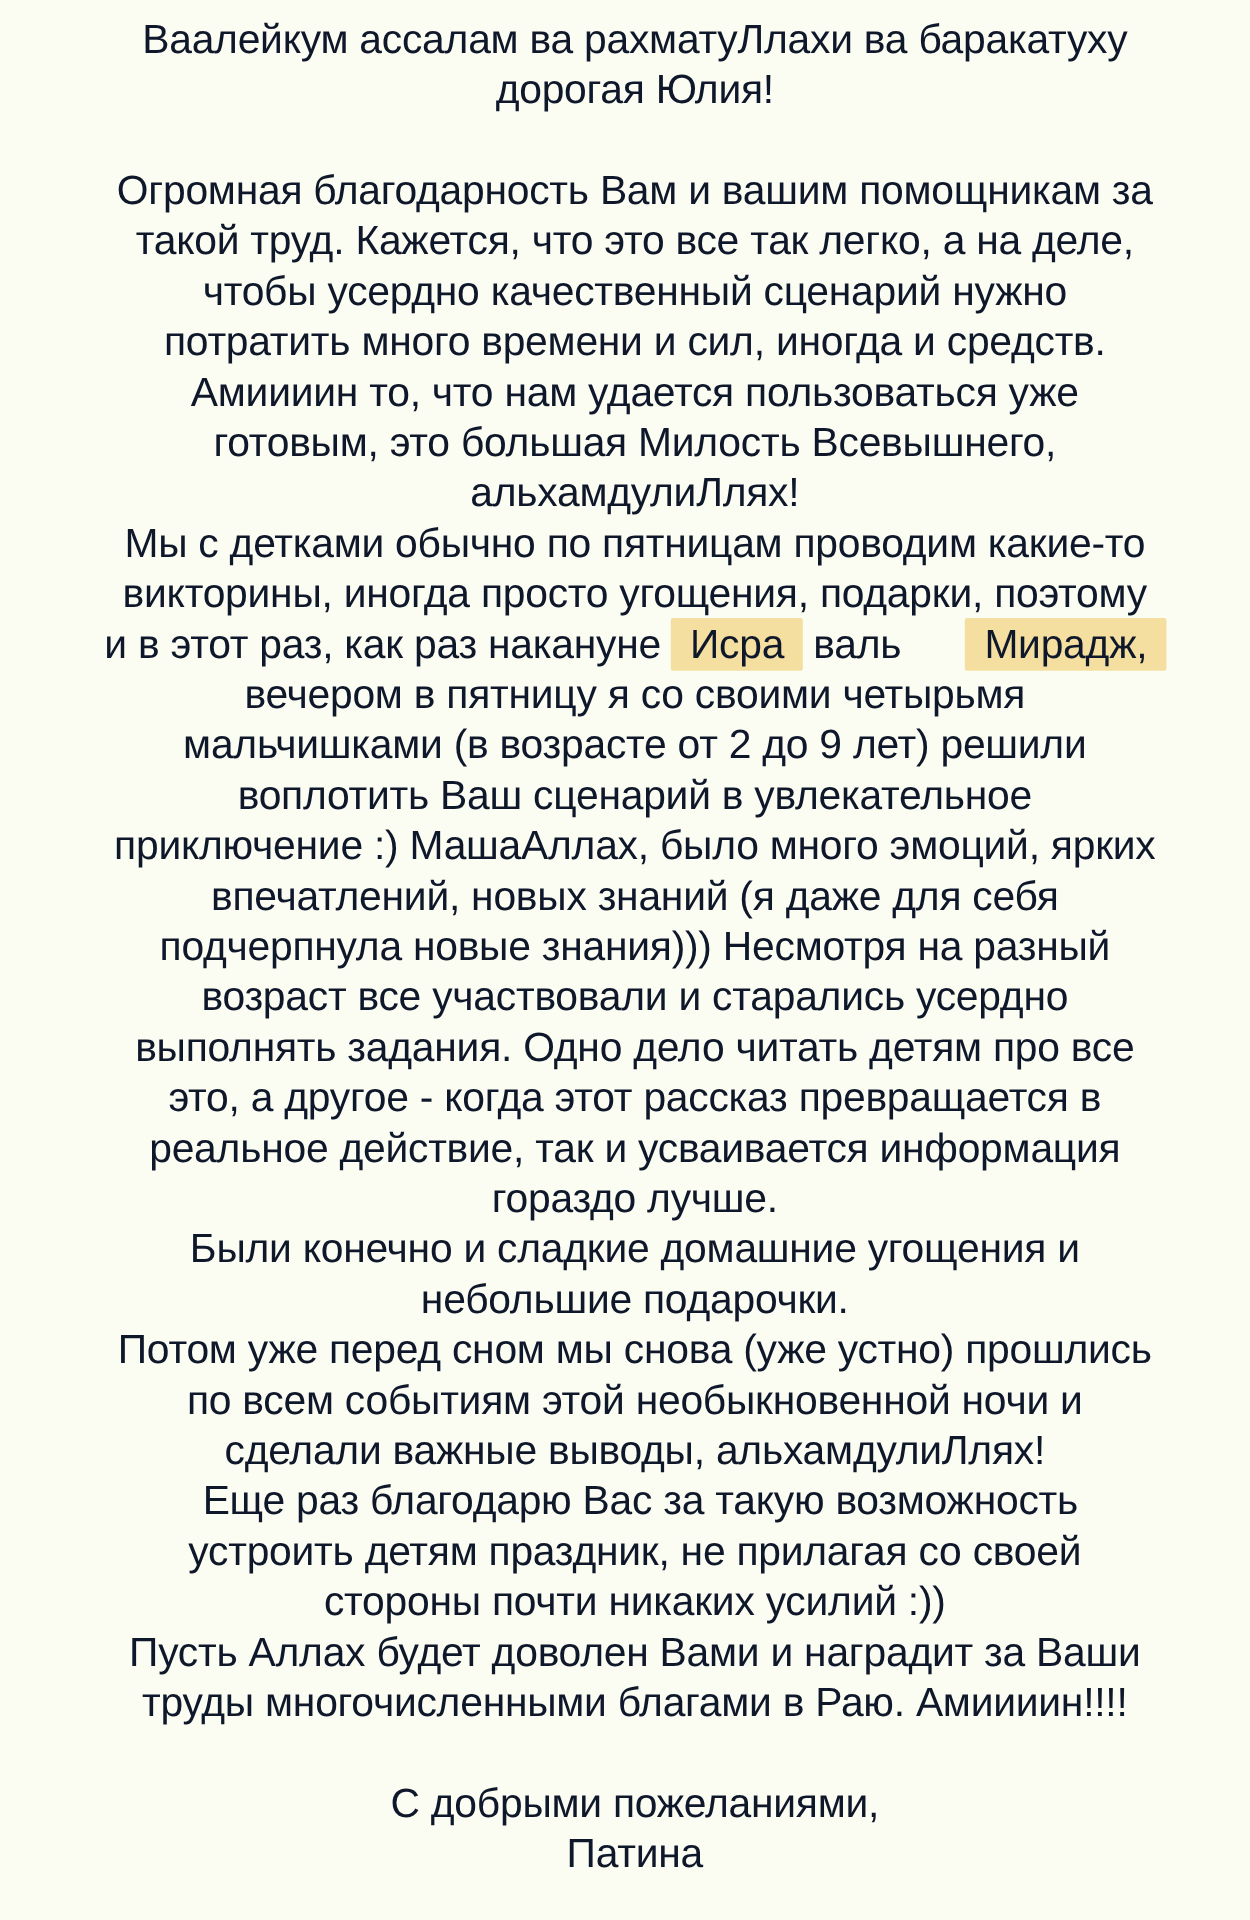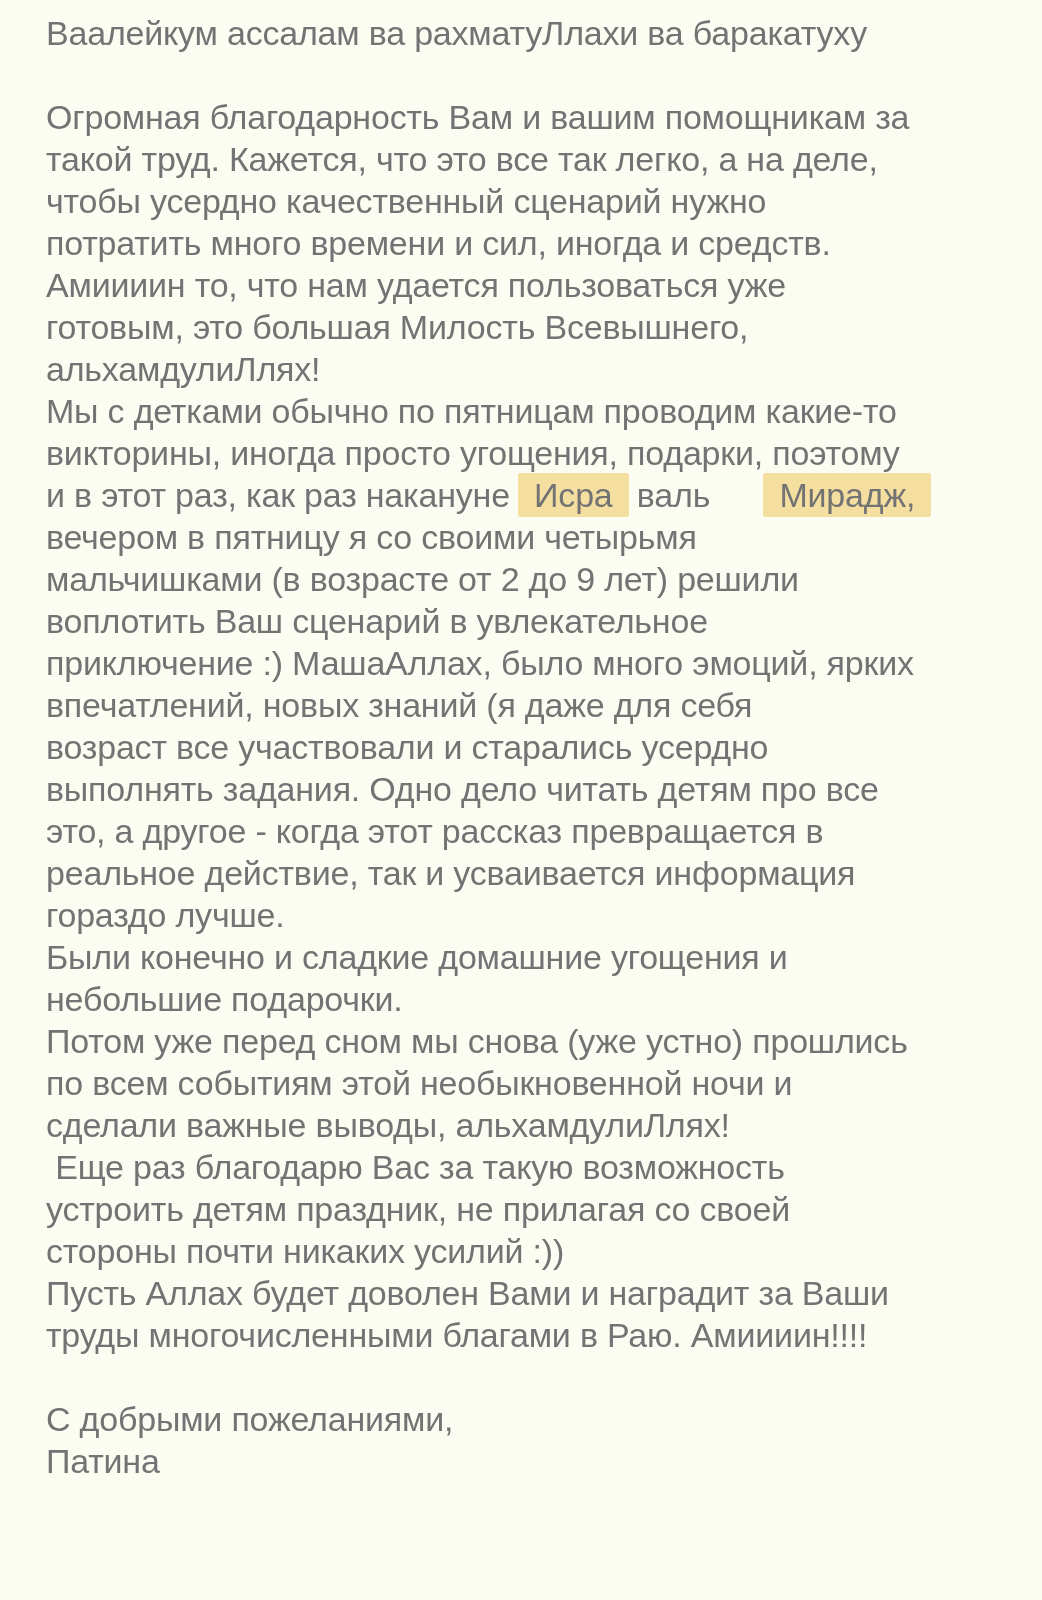--- a/index.html
+++ b/index.html
@@ -28,38 +28,40 @@
   .hl {
     background: #f5dfa0;
     padding: 3px 16px;
     margin: 0 -1px;
     border-radius: 2px;
   }
 </style>
 </head>
 <body style="background: rgb(251, 252, 242);">
 
-<div class="message" style="color: #737373;">
+<div class="message" style="color: #0f172a; text-align: center;">
     <div class="line"><span>Ваалейкум ассалам ва рахматуЛлахи ва баракатуху</span></div>
+    <div class="line"><span>дорогая Юлия!</span></div>
     <div class="line">&nbsp;</div>
     <div class="line"><span>Огромная благодарность Вам и вашим помощникам за</span></div>
     <div class="line"><span>такой труд. Кажется, что это все так легко, а на деле,</span></div>
     <div class="line"><span>чтобы усердно качественный сценарий нужно</span></div>
     <div class="line"><span>потратить много времени и сил, иногда и средств.</span></div>
     <div class="line"><span>Амиииин то, что нам удается пользоваться уже</span></div>
     <div class="line"><span>готовым, это большая Милость Всевышнего,</span></div>
     <div class="line"><span>альхамдулиЛлях!</span></div>
     <div class="line"><span>Мы с детками обычно по пятницам проводим какие-то</span></div>
     <div class="line"><span>викторины, иногда просто угощения, подарки, поэтому</span></div>
     <div class="line"><span>и в этот раз, как раз накануне </span><span class="hl" style="background: rgb(245, 223, 160);">Исра</span><span> валь </span><span class="hl" style="background: rgb(245, 223, 160); margin-left: 44px;">Мирадж,</span></div>
     <div class="line"><span>вечером в пятницу я со своими четырьмя</span></div>
     <div class="line"><span>мальчишками (в возрасте от 2 до 9 лет) решили</span></div>
     <div class="line"><span>воплотить Ваш сценарий в увлекательное</span></div>
     <div class="line"><span>приключение :) МашаАллах, было много эмоций, ярких</span></div>
     <div class="line"><span>впечатлений, новых знаний (я даже для себя</span></div>
+    <div class="line"><span>подчерпнула новые знания))) Несмотря на разный</span></div>
     <div class="line"><span>возраст все участвовали и старались усердно</span></div>
     <div class="line"><span>выполнять задания. Одно дело читать детям про все</span></div>
     <div class="line"><span>это, а другое - когда этот рассказ превращается в</span></div>
     <div class="line"><span>реальное действие, так и усваивается информация</span></div>
     <div class="line"><span>гораздо лучше.</span></div>
     <div class="line"><span>Были конечно и сладкие домашние угощения и</span></div>
     <div class="line"><span>небольшие подарочки.</span></div>
     <div class="line"><span>Потом уже перед сном мы снова (уже устно) прошлись</span></div>
     <div class="line"><span>по всем событиям этой необыкновенной ночи и</span></div>
     <div class="line"><span>сделали важные выводы, альхамдулиЛлях!</span></div>

